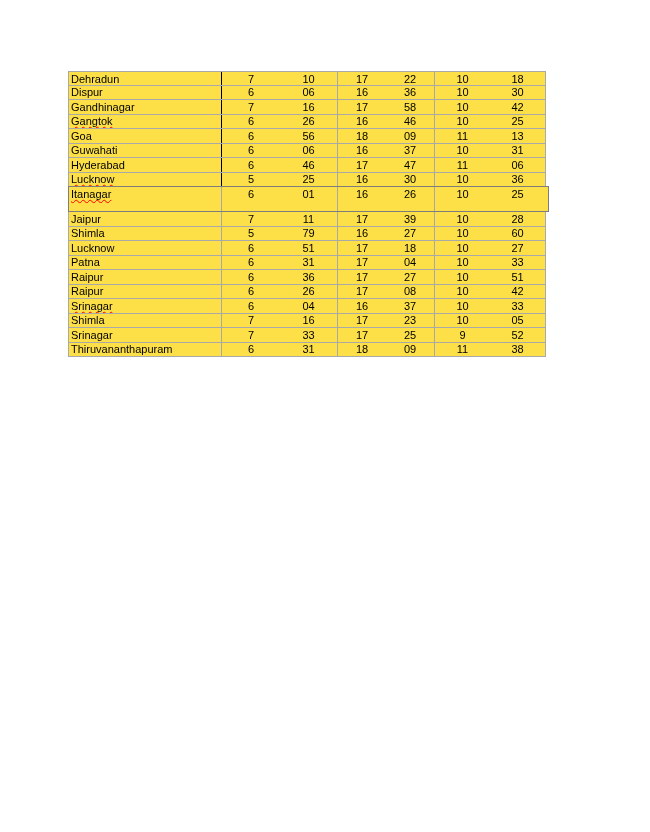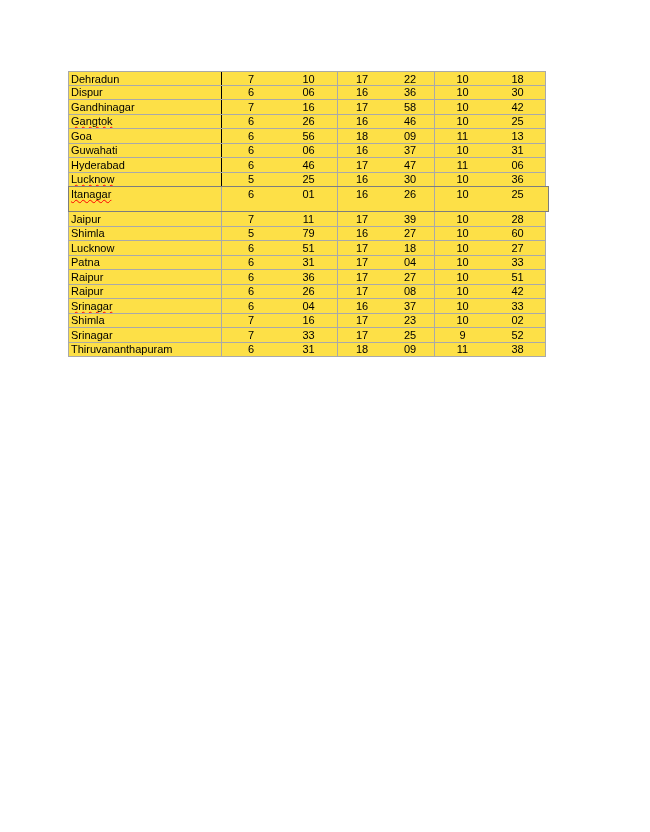--- a/index.html
+++ b/index.html
@@ -223,21 +223,21 @@
         <div class="cell num n4">10</div>
         <div class="cell num n5">33</div>
       </div>
       <div class="row">
         <div class="cell city">Shimla</div>
         <div class="cell num n0">7</div>
         <div class="cell num n1">16</div>
         <div class="cell num n2">17</div>
         <div class="cell num n3">23</div>
         <div class="cell num n4">10</div>
-        <div class="cell num n5">02</div>
+        <div class="cell num n5">05</div>
       </div>
       <div class="row">
         <div class="cell city">Srinagar</div>
         <div class="cell num n0">7</div>
         <div class="cell num n1">33</div>
         <div class="cell num n2">17</div>
         <div class="cell num n3">25</div>
         <div class="cell num n4">9</div>
         <div class="cell num n5">52</div>
       </div>

